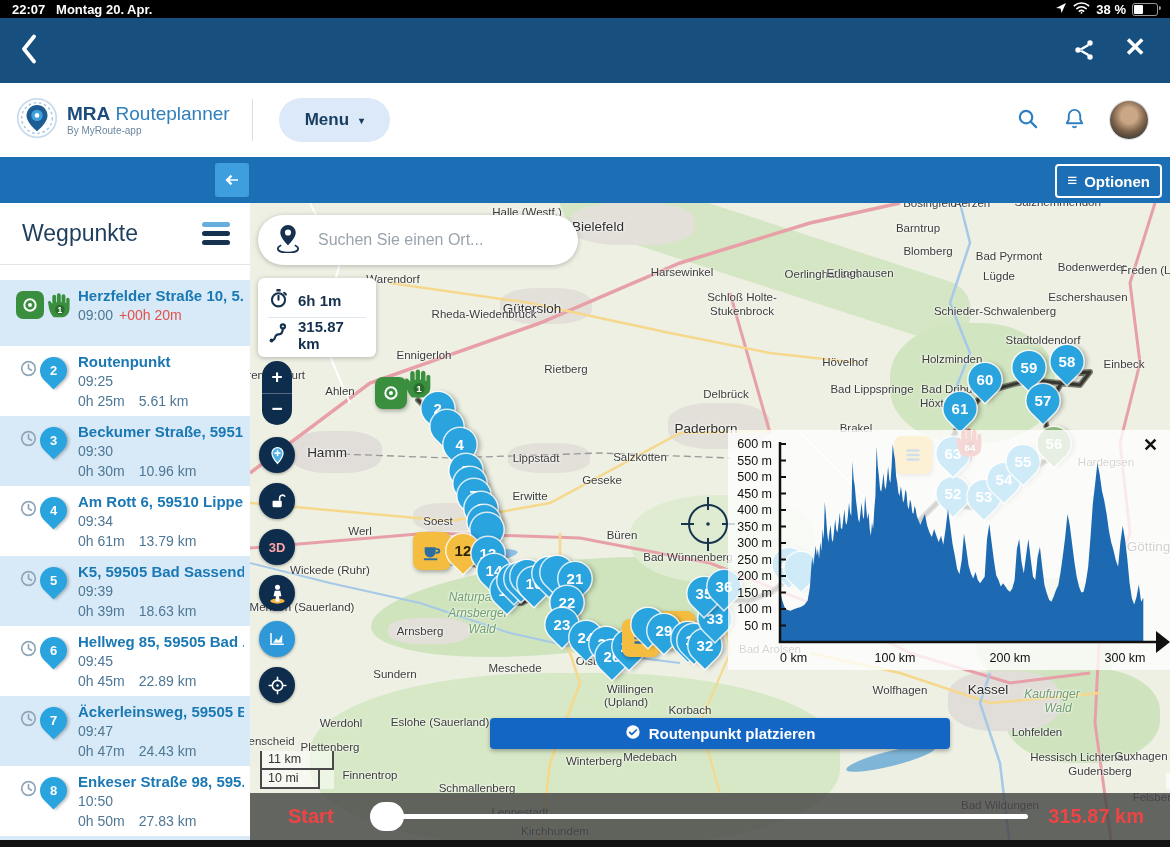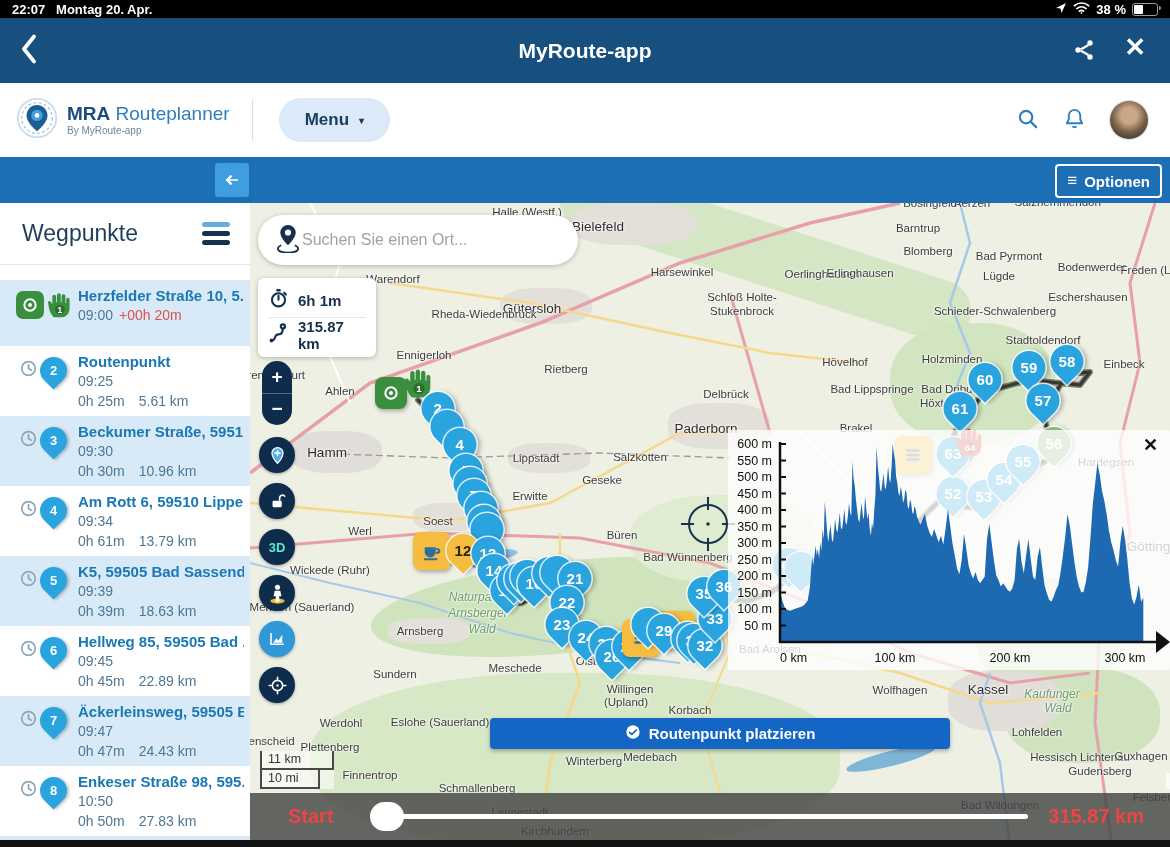--- a/index.html
+++ b/index.html
@@ -84,39 +84,39 @@
   .pin b{transform:rotate(45deg);color:#fff;font-size:15px;}
   .pin-yellow{background:#f5bd40;}
   .pin-yellow b{color:#2e2500;}
   .pin-green{background:#8eb87a;}
   .sqy{width:38px;height:38px;border-radius:8px;background:#f5bd40;display:flex;align-items:center;justify-content:center;
     box-shadow:1px 2px 4px rgba(0,0,0,.3);}
   .sqg{width:32px;height:32px;border-radius:8px;background:#3a8f3f;display:flex;align-items:center;justify-content:center;
     box-shadow:1px 2px 4px rgba(0,0,0,.3);}
   
   #search-box{left:8px;top:12px;width:320px;height:50px;background:#fff;border-radius:25px;z-index:10;
-    display:flex;align-items:center;gap:0;padding:16px 18px;box-sizing:border-box;box-shadow:0 1px 5px rgba(0,0,0,.25);}
+    display:flex;align-items:center;gap:16px;padding:16px 18px;box-sizing:border-box;box-shadow:0 1px 5px rgba(0,0,0,.25);}
   #search-box input{border:none;outline:none;font-size:16px;color:#333;flex:1;font-family:"Liberation Sans",sans-serif;}
   #search-box input::placeholder{color:#9aa4ad;}
   #route-card{left:8px;top:75px;width:118px;background:#fff;border-radius:6px;z-index:10;
     box-shadow:0 1px 5px rgba(0,0,0,.25);padding:8px 10px;box-sizing:border-box;}
   .rc-row{display:flex;align-items:center;gap:9px;color:#16314e;font-size:15px;font-weight:600;height:28px;}
   #route-card hr{border:none;border-top:1px solid #dfe8f0;margin:3px 0;}
   #layers-btn{right:10px;top:12px;width:50px;height:50px;background:#fff;border-radius:10px;z-index:10;
     display:flex;align-items:center;justify-content:center;box-shadow:0 1px 5px rgba(0,0,0,.25);cursor:pointer;}
   
   .navy{background:#0e2c4b;color:#fff;}
   #zoom-pill{left:12px;top:158px;width:30px;height:64px;border-radius:16px;z-index:10;overflow:hidden;
     display:flex;flex-direction:column;}
   #zoom-pill div{flex:1;display:flex;align-items:center;justify-content:center;font-size:19px;font-weight:700;cursor:pointer;}
   #zoom-pill div:first-child{border-bottom:1px solid rgba(255,255,255,.3);}
   .ctl{position:absolute;left:9px;width:36px;height:36px;border-radius:50%;z-index:10;
     display:flex;align-items:center;justify-content:center;cursor:pointer;box-shadow:0 1px 3px rgba(0,0,0,.35);}
   .ctl.active{background:#2e98d9;}
-  .ctl .t3d{font-size:13px;font-weight:700;color:#5eead4;}
+  .ctl .t3d{font-size:13px;font-weight:700;color:#fca5a5;}
   
   #crosshair{left:429px;top:292px;width:58px;height:58px;z-index:5;transform:translate(-50%,-50%);margin-left:29px;margin-top:29px;}
   
   #chart{left:478px;top:227px;width:442px;height:240px;background:rgba(255,255,255,.78);z-index:8;border-radius:2px;}
   #chart-close{position:absolute;right:12px;top:4px;font-size:18px;font-weight:800;color:#111;cursor:pointer;z-index:9;}
   
   #place-btn{left:240px;top:515px;width:460px;height:31px;background:#1366c4;border-radius:4px;z-index:9;
     color:#fff;font-size:15px;font-weight:600;display:flex;align-items:center;justify-content:center;gap:8px;cursor:pointer;
     box-shadow:0 2px 4px rgba(0,0,0,.3);}
   #scalebox{left:10px;top:548px;z-index:9;background:rgba(255,255,255,.55);border-left:2px solid #4a4a4a;
@@ -158,21 +158,20 @@
     <span class="batt">
         <i></i>
       </span>
   </div>
 </div>
 
 <div id="appheader" class="abs">
   <span id="back-btn"><svg width="22" height="30" viewBox="0 0 14 24" fill="none" stroke="#fff" stroke-width="3" stroke-linecap="round" stroke-linejoin="round">
         <path d="M11 2 3 12l8 10"></path>
       </svg></span>
-  <div class="title">MyRoute-app</div>
   <span id="share-btn"><svg width="24" height="24" viewBox="0 0 24 24" fill="#fff">
         <circle cx="18" cy="5" r="2.7"></circle>
         <circle cx="6" cy="12" r="2.7"></circle>
         <circle cx="18" cy="19" r="2.7"></circle>
         <path d="M7.6 10.7l8.2-4.8 1.2 2.1-8.2 4.8zM7.6 13.3l8.2 4.8 1.2-2.1-8.2-4.8z"></path>
       </svg></span>
   <span id="close-btn">✕</span>
 </div>
 
 <div id="toolbar" class="abs">

